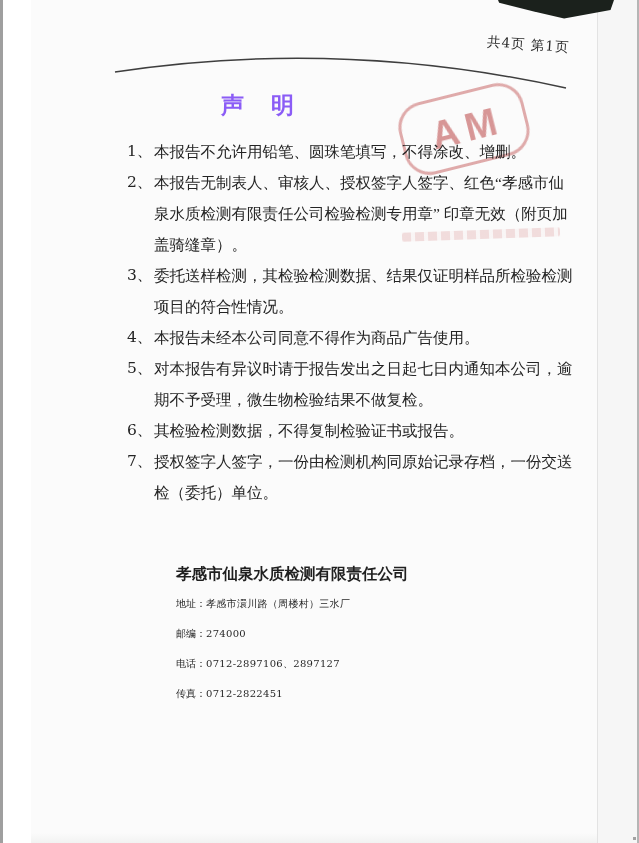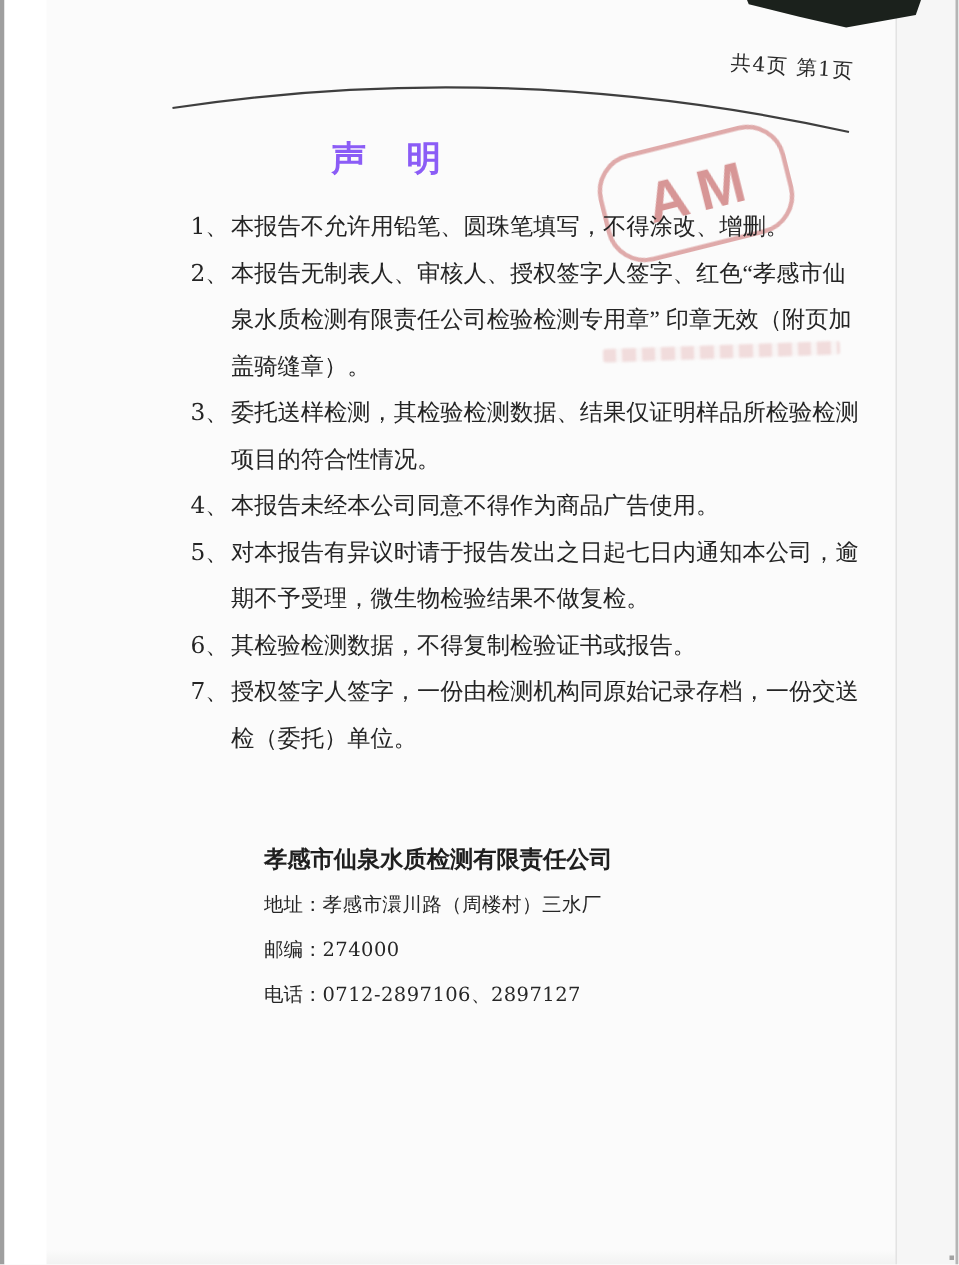--- a/index.html
+++ b/index.html
@@ -61,21 +61,21 @@
   .clause{display:flex;line-height:31px;font-size:15.5px;color:#242424;}
   .clause .num{flex:0 0 27px;}
   .clause .txt{flex:1;font-family:Liberation Serif, serif;}
 
   
   .company{position:absolute;left:176px;top:543px;z-index:2;margin-top:16px;}
   .company .name{
     font-family:"Liberation Sans","DejaVu Sans",sans-serif;
     font-weight:700;font-size:15.5px;line-height:30px;color:#1f1f1f;
   }
-  .company .row{font-size:13px;line-height:30px;color:#262626;}
+  .company .row{font-size:10px;line-height:30px;color:#262626;}
   .company .row .val{letter-spacing:.3px;}
 </style>
 </head>
 <body>
 
 <div class="edge-left"></div>
 <div class="margin-left"></div>
 <div class="margin-right"></div>
 <div class="edge-right"></div>
 <div class="corner-wedge"></div>
@@ -129,13 +129,16 @@
   <div class="name">孝感市仙泉水质检测有限责任公司</div>
   <div class="row">
     <span class="lbl">地址：</span><span class="val">孝感市澴川路（周楼村）三水厂</span>
   </div>
   <div class="row">
     <span class="lbl">邮编：</span><span class="val">274000</span>
   </div>
   <div class="row">
     <span class="lbl">电话：</span><span class="val">0712-2897106、2897127</span>
   </div>
+  <div class="row">
+    <span class="lbl">传真：</span><span class="val">0712-2822451</span>
+  </div>
 </div>
 
 </body></html>

